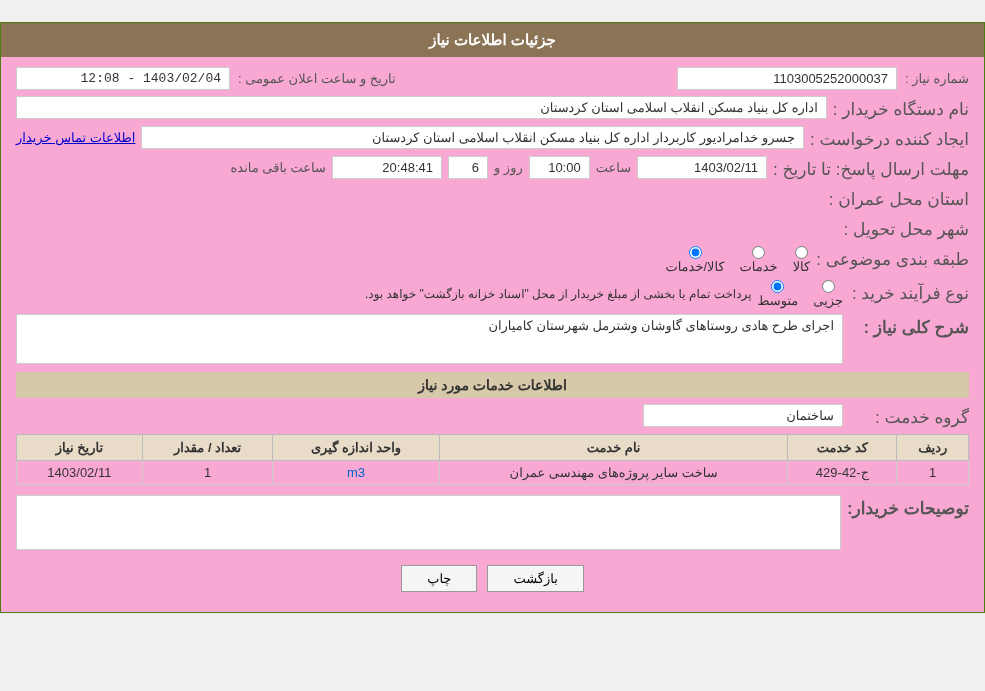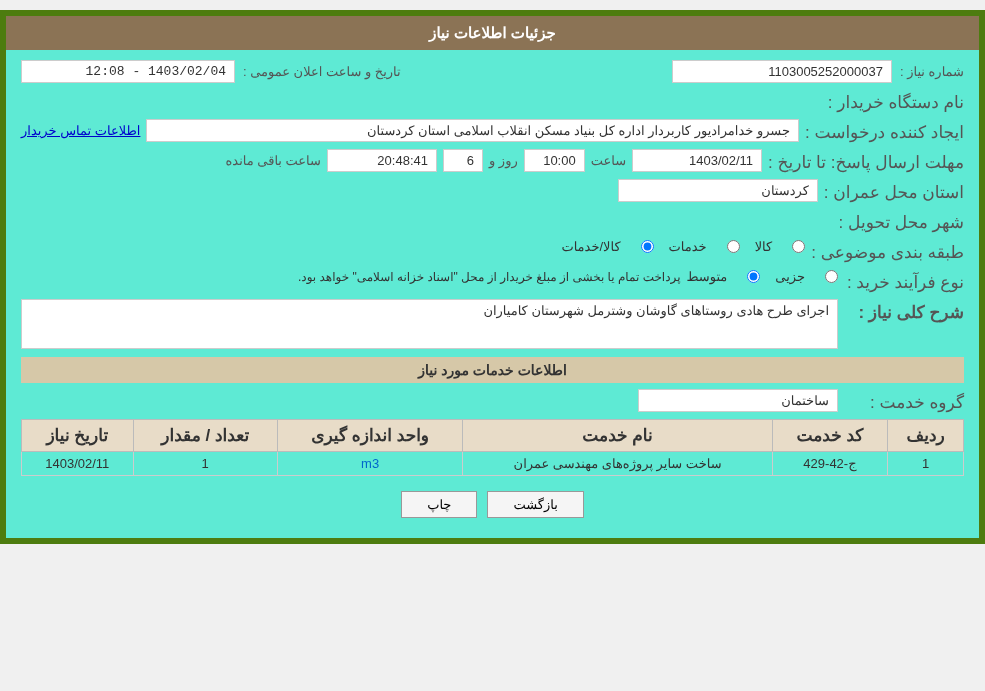--- a/index.html
+++ b/index.html
@@ -5,23 +5,23 @@
     * { box-sizing: border-box; margin: 0; padding: 0; }
     body {
       font-family: Tahoma, Arial, sans-serif;
       font-size: 13px;
       background: #f0f0f0;
       direction: rtl;
       color: #333;
     }
     .page-container {
       max-width: 985px;
-      margin: 10px auto;
-      background: #5eead4;
-      border: 6px solid #4d7c0f;
+      margin: 22px auto;
+      background: #f9a8d4;
+      border: 1px solid #4d7c0f;
     }
     .section-header {
       background: #8b7355;
       color: #fff;
       text-align: center;
       padding: 8px 10px;
       font-size: 15px;
       font-weight: bold;
     }
     .content-area {
@@ -72,21 +72,22 @@
     }
     .radio-group {
       display: flex;
       align-items: center;
       gap: 15px;
       direction: rtl;
     }
     .radio-item {
       display: flex;
       align-items: center;
-      gap: 20px;
+      gap: 0;
+      flex-direction: column;
     }
     .radio-item label { font-size: 13px; }
     .process-text {
       font-size: 12px;
       color: #333;
     }
     .textarea-box {
       border: 1px solid #ccc;
       background: #fff;
       width: 100%;
@@ -100,21 +101,21 @@
     table.data-table {
       width: 100%;
       border-collapse: collapse;
       margin-top: 6px;
     }
     table.data-table th {
       background: #e8dcc8;
       border: 1px solid #bbb;
       padding: 5px 8px;
       text-align: center;
-      font-size: 17px;
+      font-size: 13px;
     }
     table.data-table td {
       border: 1px solid #ccc;
       padding: 4px 8px;
       text-align: center;
       font-size: 13px;
     }
     table.data-table td.colored { color: #0066cc; }
     .bottom-buttons {
       display: flex;
@@ -177,20 +178,21 @@
         <div class="value-box" style="width:220px;">1103005252000037</div>
       </div>
       <div class="left-group">
         <span class="inline-label">تاریخ و ساعت اعلان عمومی :</span>
         <div class="value-box" style="width:214px;font-family:Liberation Mono, monospace;">1403/02/04 - 12:08</div>
       </div>
     </div>
 
     <div class="row-flex">
       <span class="row-label">نام دستگاه خریدار :</span>
+      <div class="value-box flex-fill">اداره کل بنیاد مسکن انقلاب اسلامی استان کردستان</div>
     </div>
 
     <div class="row-flex">
       <span class="row-label">ایجاد کننده درخواست :</span>
       <div class="inline-fields">
         <div class="value-box" style="flex:1;padding-left:42px;">جسرو خدامرادیور کاربردار اداره کل بنیاد مسکن انقلاب اسلامی استان کردستان</div>
         <span class="link-blue">اطلاعات تماس خریدار</span>
       </div>
     </div>
 
@@ -202,21 +204,20 @@
         <div class="value-box" style="width:61px;">10:00</div>
         <span class="inline-label">روز و</span>
         <div class="value-box" style="width:40px;">6</div>
         <div class="value-box" style="width:110px;">20:48:41</div>
         <span class="inline-label">ساعت باقی مانده</span>
       </div>
     </div>
 
     <div class="row-flex">
       <span class="row-label">استان محل عمران :</span>
-      <div class="value-box" style="width:200px;">کردستان</div>
     </div>
 
     <div class="row-flex">
       <span class="row-label">شهر محل تحویل :</span>
     </div>
 
     <div class="row-flex">
       <span class="row-label">طبقه بندی موضوعی :</span>
       <div class="radio-group">
         <div class="radio-item">
@@ -240,21 +241,21 @@
         <div class="radio-group">
           <div class="radio-item">
             <input type="radio" name="farayand" style="">
             <label>جزیی</label>
           </div>
           <div class="radio-item">
             <input type="radio" name="farayand" checked="" style="">
             <label>متوسط</label>
           </div>
         </div>
-        <span class="process-text">پرداخت تمام یا بخشی از مبلغ خریدار از محل "اسناد خزانه اسلامی" خواهد بود.</span>
+        <span class="process-text">پرداخت تمام یا بخشی از مبلغ خریدار از محل "اسناد خزانه بازگشت" خواهد بود.</span>
       </div>
     </div>
 
     <div class="row-flex">
       <span class="row-label" style="font-weight:bold;">شرح کلی نیاز :</span>
       <div class="value-box flex-fill" style="min-height:50px;">اجرای طرح هادی روستاهای گاوشان وشترمل شهرستان کامیاران</div>
     </div>
 
     <div class="section-sub-header">اطلاعات خدمات مورد نیاز</div>
 
@@ -279,20 +280,24 @@
             <td>1</td>
             <td>ج-42-429</td>
             <td>ساخت سایر پروژه‌های مهندسی عمران</td>
             <td class="colored">m3</td>
             <td>1</td>
             <td>1403/02/11</td>
           </tr>
         </tbody>
     </table>
 
+    <div class="row-flex" style="margin-top:10px;">
+      <span class="row-label" style="font-weight:bold;">توصیحات خریدار:</span>
+      <textarea class="textarea-box flex-fill" style=""></textarea>
+    </div>
 
     <div class="bottom-buttons">
       <button class="btn btn-back">بازگشت</button>
       <button class="btn btn-print">چاپ</button>
     </div>
 
   </div>
 </div>
 
 </body></html>

